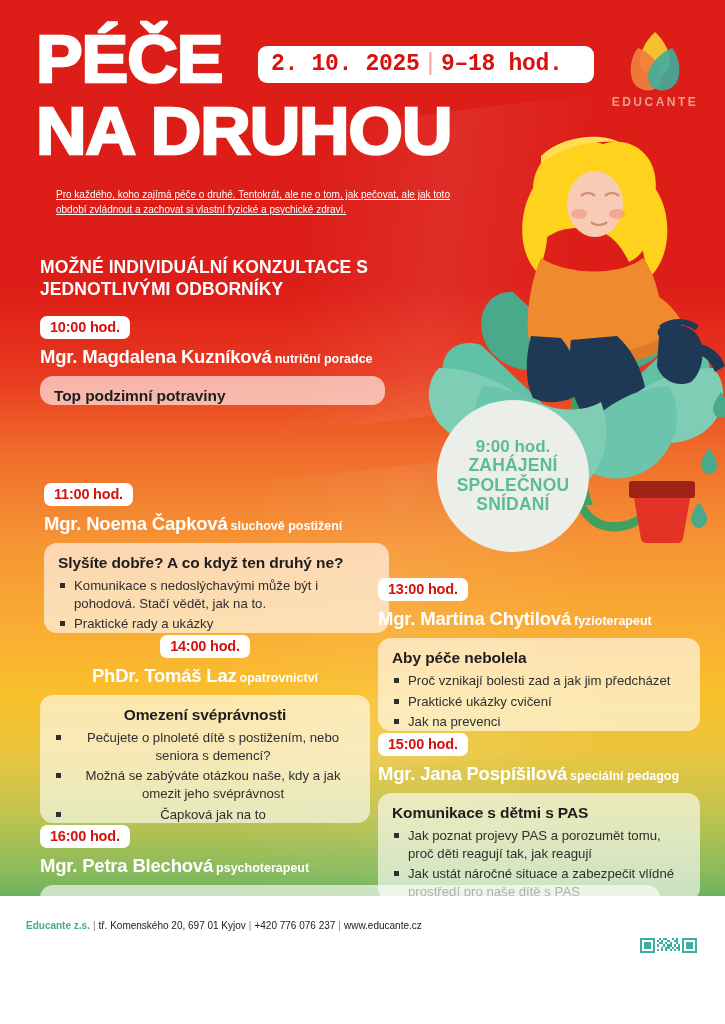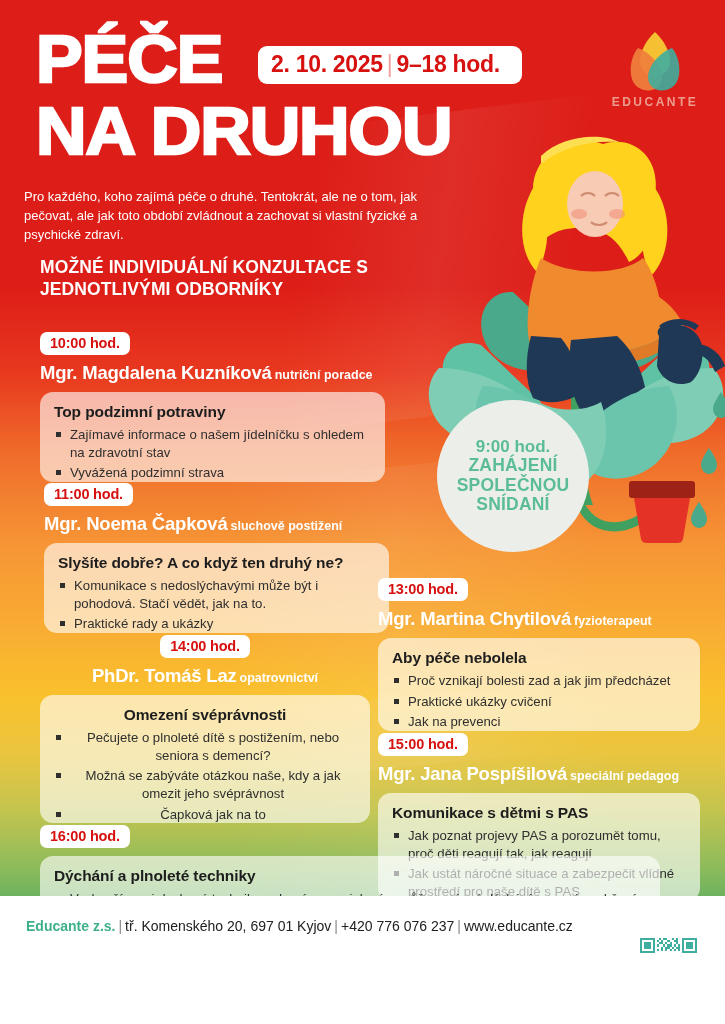--- a/index.html
+++ b/index.html
@@ -52,44 +52,44 @@
     transform-origin: left center;
     text-shadow: 0 0 0 #fff;
     -webkit-text-stroke: 2.5px #fff;
   }
   .title-line.l2 { margin-top: 10px; }
 
   .date-badge {
     position: absolute; left: 258px; top: 46px; z-index: 7;
     background: #fff; color: #d6110f;
     border-radius: 9px;
-    padding: 5px 22px 6px 13px;
+    padding: 5px 31px 6px 13px;
     font-weight: 800; font-size: 23px; letter-spacing: -.3px;
     white-space: nowrap;
-    font-family: Liberation Sans, sans-serif;
+    font-family: Liberation Mono, monospace;
   }
   .date-badge .sep { color: #f2a09e; font-weight: 400; margin: 0 4px; }
   .venue {
     position: absolute; left: 259px; top: 88px; z-index: 7;
     color: #fff; font-size: 14.5px; white-space: nowrap;
     font-family: "Liberation Sans Narrow", "Liberation Sans", sans-serif;
   }
   .venue b { font-weight: 800; }
 
   
   .logo { position: absolute; right: 22px; top: 30px; width: 96px; z-index: 8; text-align: center; }
   .logo svg { display: block; margin: 0 auto; }
   .logo-word {
     margin-top: 3px; color: #f0b8a8; font-size: 12px; letter-spacing: 2.5px;
     font-weight: 600; opacity: .82;
   }
 
   .intro {
-    position: absolute; left: 24px; top: 188px; width: 400px; z-index: 6;
-    color: #fff; font-size: 13px; line-height: 1.46;
+    position: absolute; left: 56px; top: 188px; width: 400px; z-index: 6;
+    color: #fff; font-size: 10px; line-height: 1.46; text-decoration: underline;
   }
   .consult {
     position: absolute; left: 40px; top: 256px; width: 400px; z-index: 6;
     color: #fff; font-size: 17.5px; font-weight: 800; line-height: 1.26;
     letter-spacing: .1px;
   }
 
   
   .illu { position: absolute; right: -6px; top: 130px; width: 310px; height: 470px; z-index: 3; }
   .badge-circle {
@@ -125,21 +125,21 @@
   .card li {
     position: relative; padding-left: 16px; font-size: 13.2px;
     line-height: 1.34; margin-top: 3px; color: #2f2f2f;
   }
   .card li:before {
     content: ""; position: absolute; left: 2px; top: 6px;
     width: 5px; height: 5px; background: #2f2f2f;
   }
 
   
-  #sess-1000 { left: 40px; top: 332px; width: 345px; }
+  #sess-1000 { left: 40px; top: 316px; width: 345px; }
   #sess-1100 { left: 44px; top: 483px; width: 345px; }
   #sess-1300 { left: 378px; top: 578px; width: 322px; }
   #sess-1400 { left: 40px; top: 635px; width: 330px; text-align: center; }
   #sess-1500 { left: 378px; top: 733px; width: 322px; }
   #sess-1600 { left: 40px; top: 825px; width: 620px; }
 
   
   .free-label {
     position: absolute; right: 22px; top: 918px; z-index: 7;
     color: #fff; font-size: 10.5px; letter-spacing: .1px;
@@ -148,21 +148,21 @@
     position: absolute; right: 23px; top: 933px; z-index: 9;
     width: 67px; height: 67px; background: #fff; padding: 3px;
   }
   .qr svg { display: block; }
   .footer-bar {
     position: absolute; left: 0; bottom: 0; width: 725px; height: 59px;
     background: #fff; z-index: 8;
     display: flex; align-items: center;
   }
   .footer-text {
-    margin-left: 26px; font-size: 14px; color: #20201f; white-space: nowrap;
+    margin-left: 26px; font-size: 10px; color: #20201f; white-space: nowrap;
     font-family: "Liberation Sans Narrow", "Liberation Sans", sans-serif;
   }
   .footer-text .brand { color: #3fb08a; font-weight: 800; }
   .footer-text .pipe { color: #888; margin: 0 3px; }
 </style>
 </head>
 <body>
 
 <div id="poster">
 
@@ -258,24 +258,20 @@
     <div class="bl">SNÍDANÍ</div>
   </div>
 
   <div class="sess" id="sess-1000">
     <div class="time-pill">10:00 hod.</div>
     <div class="speaker">
       <span>Mgr. Magdalena Kuzníková</span><span class="role">nutriční poradce</span>
     </div>
     <div class="card">
       <h4>Top podzimní potraviny</h4>
-      <ul>
-        <li>Zajímavé informace o našem jídelníčku s ohledem na zdravotní stav</li>
-        <li>Vyvážená podzimní strava</li>
-      </ul>
     </div>
   </div>
 
   <div class="sess" id="sess-1100">
     <div class="time-pill">11:00 hod.</div>
     <div class="speaker">
       <span>Mgr. Noema Čapková</span><span class="role">sluchově postižení</span>
     </div>
     <div class="card">
       <h4>Slyšíte dobře? A co když ten druhý ne?</h4>
@@ -325,20 +321,23 @@
       <h4>Komunikace s dětmi s PAS</h4>
       <ul>
         <li>Jak poznat projevy PAS a porozumět tomu, proč děti reagují tak, jak reagují</li>
         <li>Jak ustát náročné situace a zabezpečit vlídné prostředí pro naše dítě s PAS</li>
       </ul>
     </div>
   </div>
 
   <div class="sess" id="sess-1600">
     <div class="time-pill">16:00 hod.</div>
+    <div class="speaker">
+      <span>Mgr. Petra Blechová</span><span class="role">psychoterapeut</span>
+    </div>
     <div class="card">
       <h4>Dýchání a plnoleté techniky</h4>
       <ul>
         <li>Vyzkoušíme si dechové techniky a dozvíme se, jak nám může správné dýchání pomoci v udržení psychické pohody</li>
       </ul>
     </div>
   </div>
 
   <div class="free-label">Akce je zdarma</div>
 

